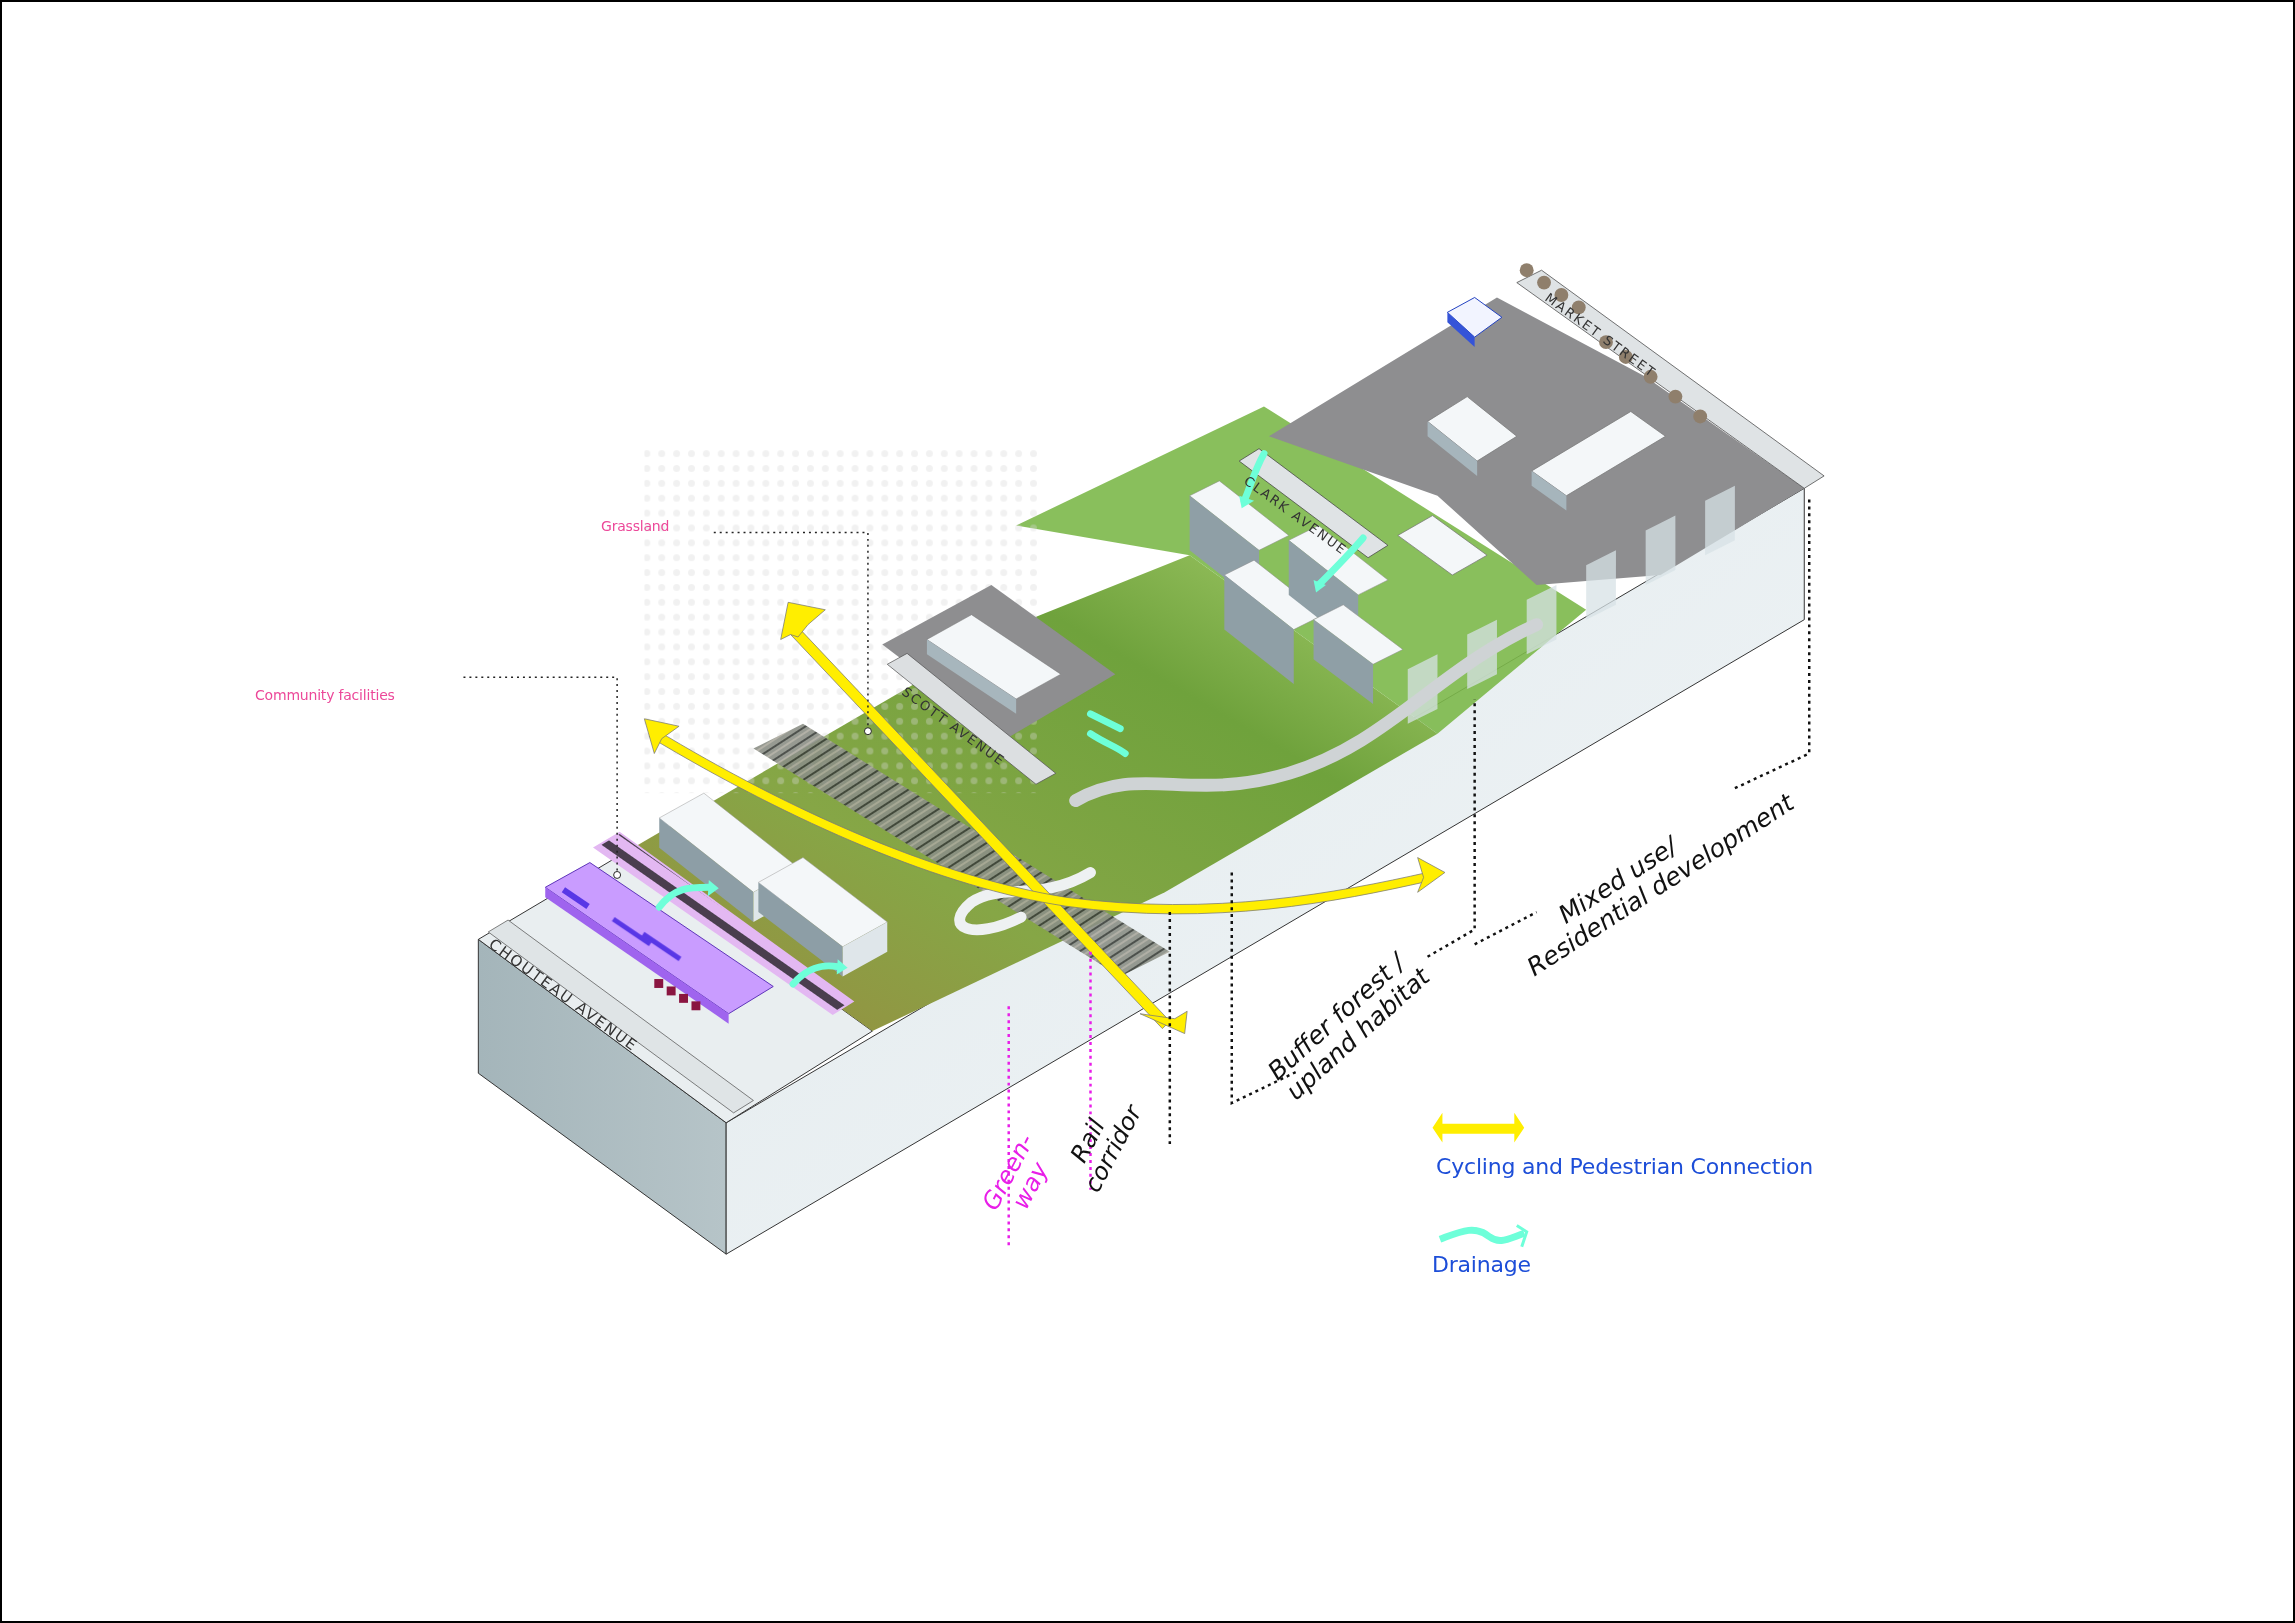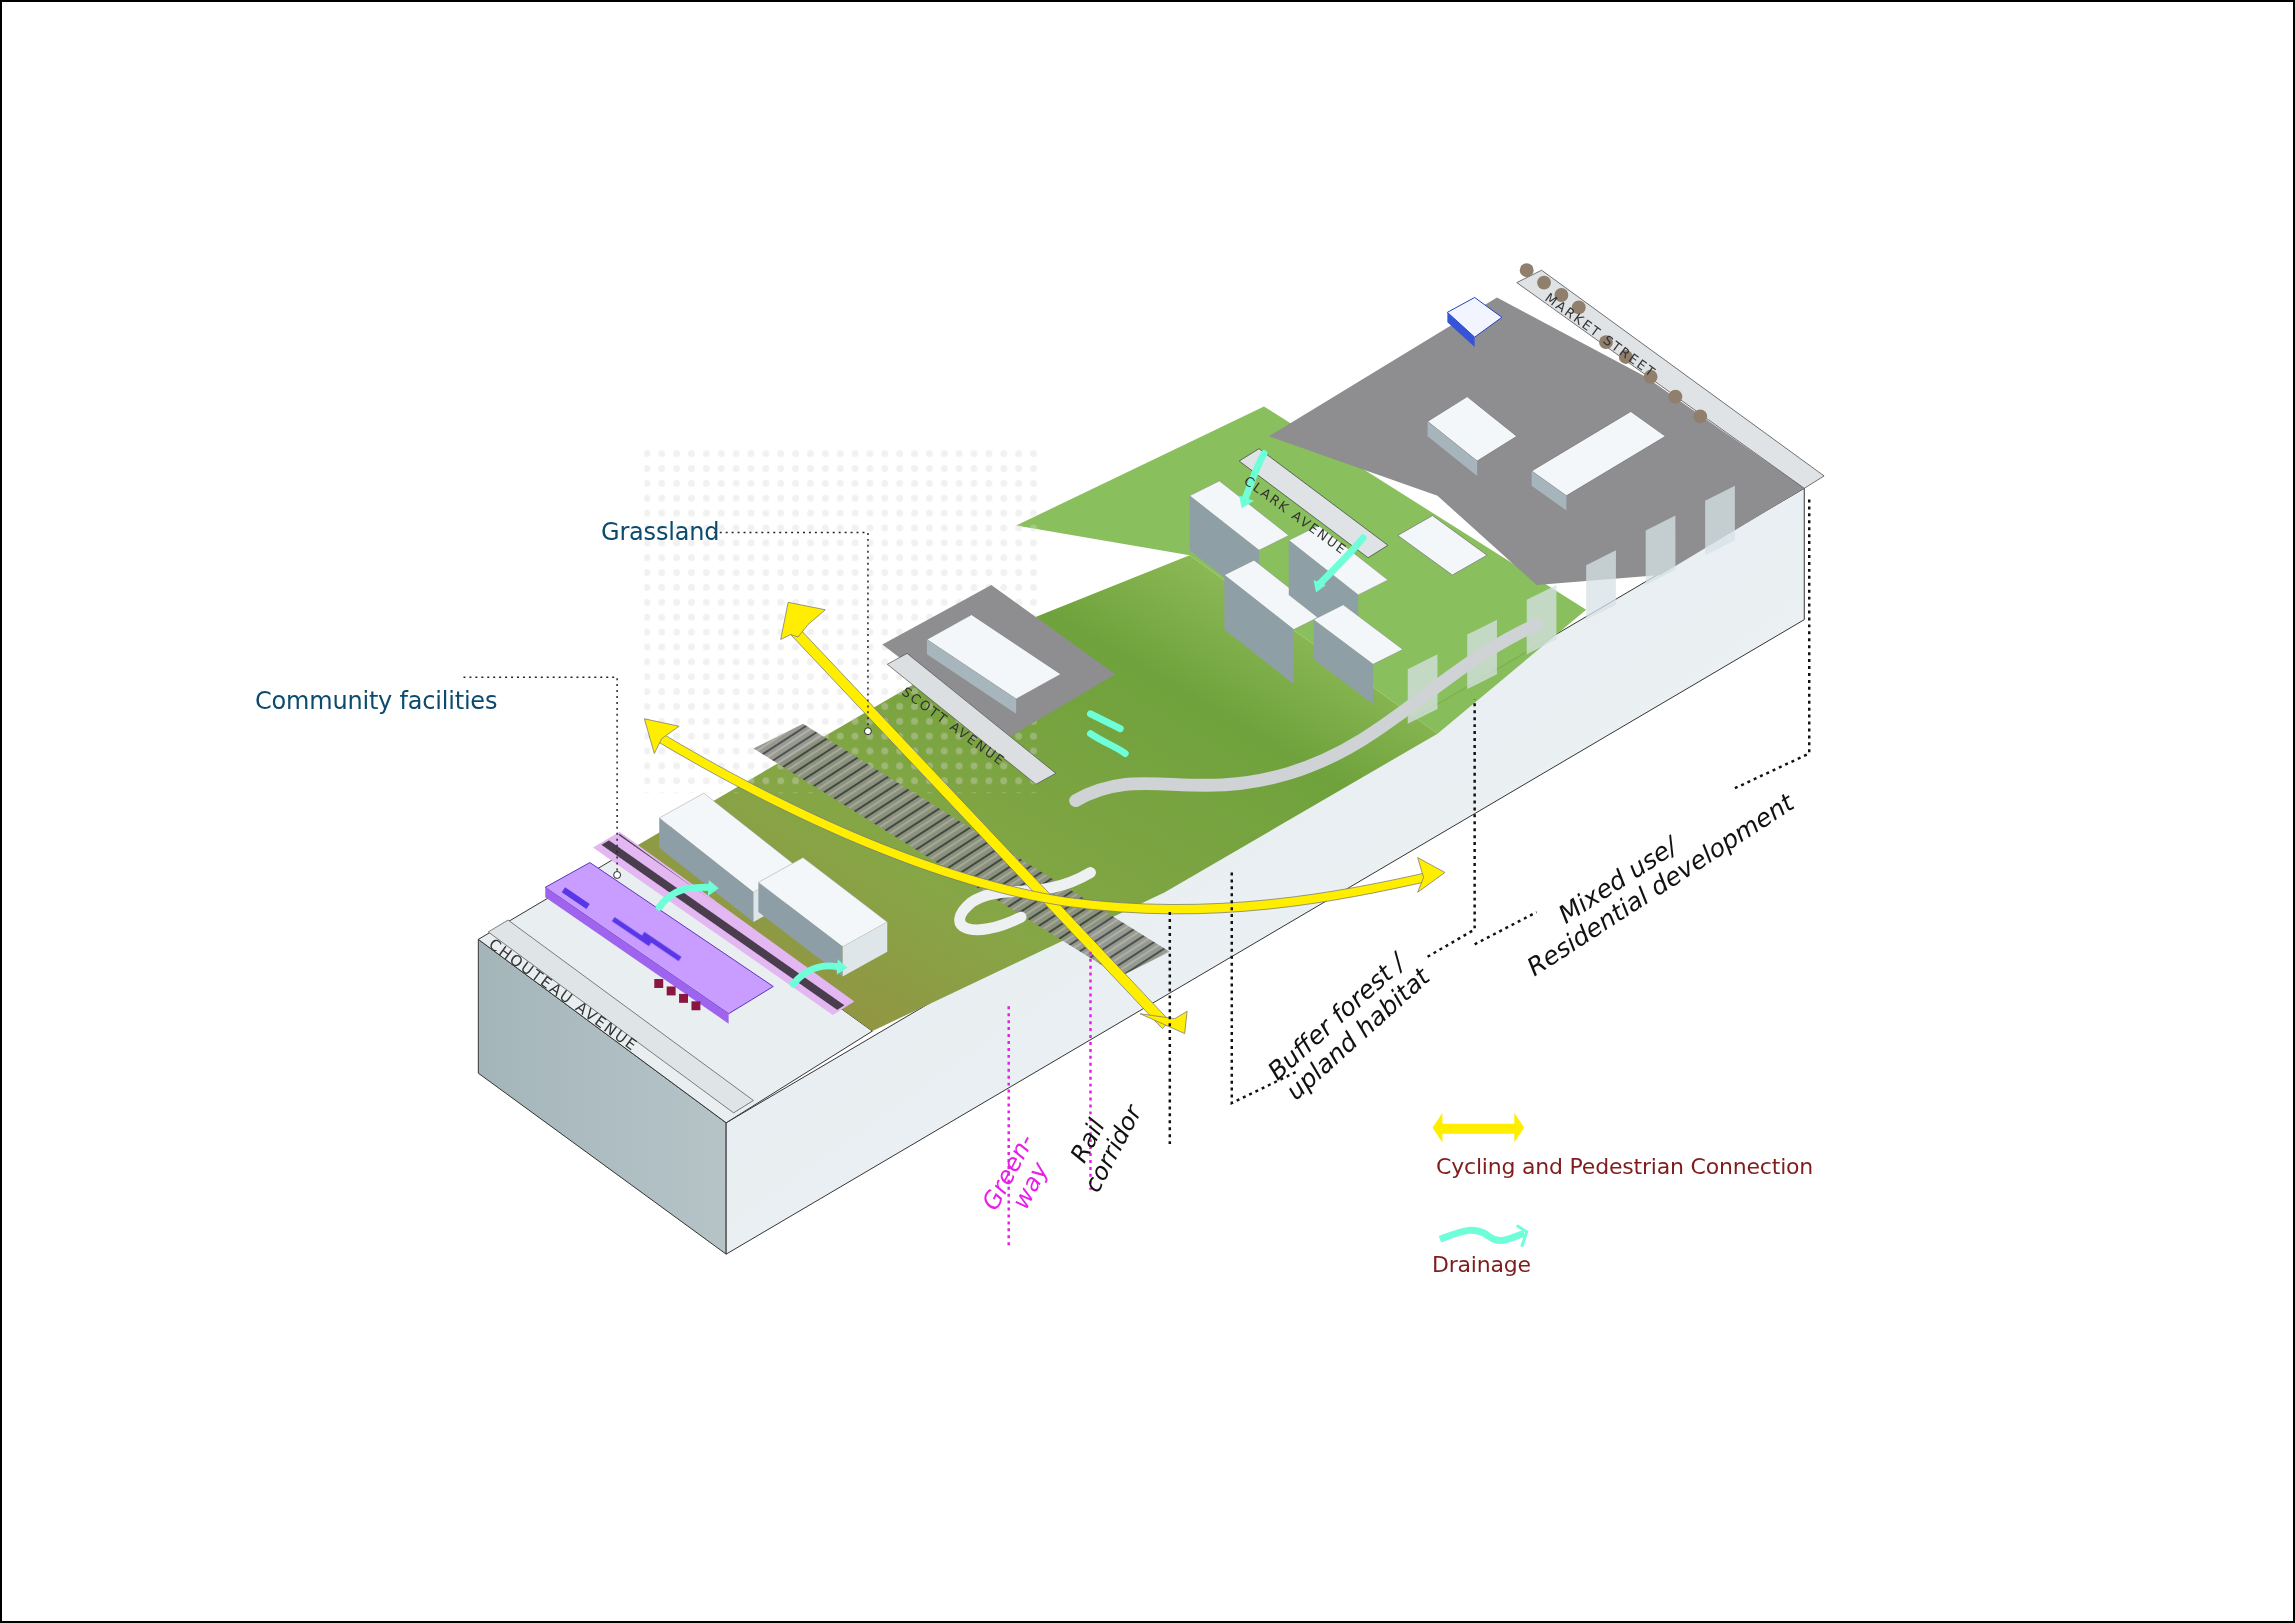--- a/index.html
+++ b/index.html
@@ -1,23 +1,23 @@
 <!DOCTYPE html>
 <html style="font-size:8px"><head>
   <meta charset="utf-8">
   <style>
     html, body { margin: 0; padding: 0; background: #ffffff; }
     body { width: 2295px; height: 1623px; position: relative; overflow: hidden; font-family: "DejaVu Sans", "Liberation Sans", sans-serif; }
     .frame { position: absolute; left: 0; top: 0; width: 2295px; height: 1623px; box-sizing: border-box; border: 2px solid #000; background: #fff; }
     svg.scene { position: absolute; left: 0; top: 0; width: 2295px; height: 1623px; }
-    .callout { position: absolute; font-size: 24px; color: #0c4a6e; white-space: nowrap; letter-spacing: -0.2px; }
+    .callout { position: absolute; font-size: 14px; color: #ec4899; white-space: nowrap; letter-spacing: -0.2px; }
     .zone-label { position: absolute; font-size: 27px; font-style: italic; color: #111; white-space: nowrap; transform-origin: left bottom; line-height: 1.08; }
     .zone-label.magenta { color: #e81ee8; }
     .street { position: absolute; font-size: 15px; color: #333; letter-spacing: 2px; white-space: nowrap; transform-origin: left top; }
-    .legend-label { position: absolute; font-size: 22px; color: #7f1d1d; white-space: nowrap; letter-spacing: -0.2px; }
+    .legend-label { position: absolute; font-size: 22px; color: #1d4ed8; white-space: nowrap; letter-spacing: -0.2px; }
   </style>
 </head>
 <body>
 
 <div class="frame"></div>
 
 <svg class="scene" viewBox="0 0 4630 3274" xmlns="http://www.w3.org/2000/svg">
   <defs>
     <linearGradient id="gLeft" x1="0" y1="0" x2="1" y2="0">
       <stop offset="0" stop-color="#a4b5ba"></stop>

